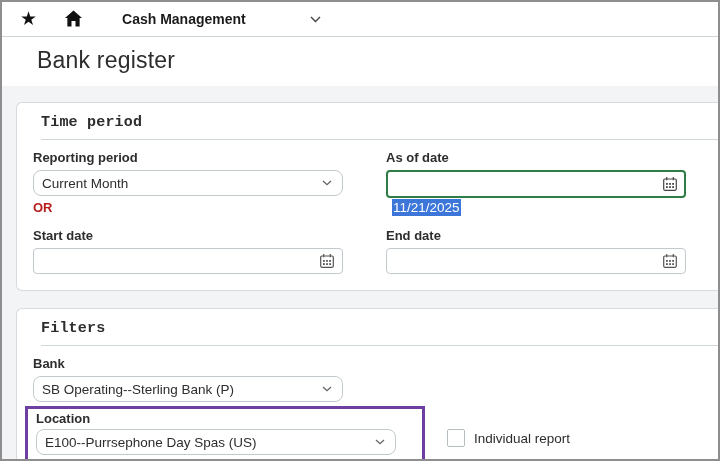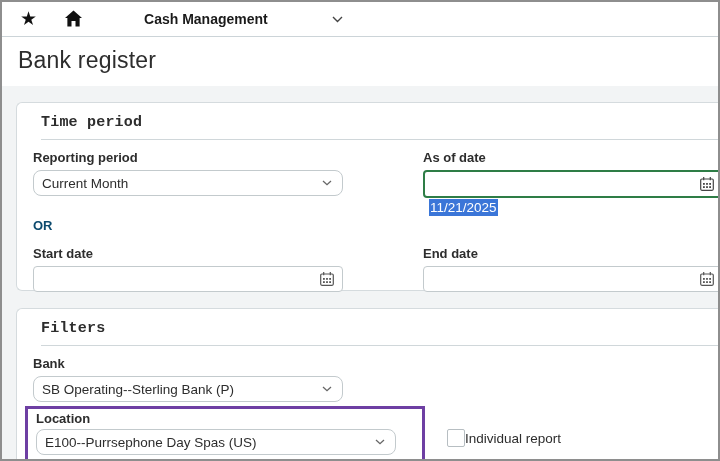--- a/index.html
+++ b/index.html
@@ -17,26 +17,26 @@
   
   .topbar {
     height:35px; flex:0 0 35px;
     background:#fff;
     border-bottom:1px solid #ccd4d8;
     display:flex; align-items:center;
     padding-left:18px;
   }
   .star-icon { font-size:19px; line-height:1; color:#111; margin-top:-2px; }
   .home-icon { margin-left:26px; display:flex; }
-  .app-menu { display:flex; align-items:center; margin-left:60px;justify-content:center; }
+  .app-menu { display:flex; align-items:center; margin-left:38px;justify-content:center; }
   .app-menu-label { font-size:14px; font-weight:700; color:#1a1a1a; }
   .app-menu-chevron { margin-left:64px; display:flex; }
 
   
-  .title-row { background:#fff; padding:10px 16px 13px 16px; flex:0 0 auto; }
+  .title-row { background:#fff; padding:10px 16px 13px 16px; flex:0 0 auto;margin-left:19px; }
   .page-title { font-size:23px; font-weight:400; color:#2d2d2d; line-height:26px; letter-spacing:.2px; }
 
   
   .page {
     flex:1 1 auto;
     background:#f2f4f5;
     padding-top:16px;
     display:flex; flex-direction:column;
     overflow:hidden;
   }
@@ -56,29 +56,29 @@
     padding:9px 0 8px 0;
     border-bottom:1px solid #d0d7da;
   }
   .card-header-text { font-size:15px; font-weight:700; color:#2d2d2d; letter-spacing:.2px;font-family:Liberation Mono, monospace; }
 
   .card-body { padding:10px 30px 0 16px; }
 
   .field-grid {
     display:grid;
     grid-template-columns:310px 300px;
-    column-gap:80px;
+    column-gap:43px;
   }
 
   .field-label {
     display:block;
     font-size:13px; font-weight:700; color:#2d2d2d;
     line-height:16px; margin-bottom:4px;
   }
-  .or-label { font-size:13px; font-weight:700; color:#0c4a6e; line-height:16px; margin:20px 0 12px 0; }
+  .or-label { font-size:13px; font-weight:700; color:#b91c1c; line-height:16px; margin:2px 0 12px 0; }
 
   
   .select {
     height:26px; width:100%;
     background:#fff;
     border:1px solid #c3cacd; border-radius:8px;
     display:flex; align-items:center; justify-content:space-between;
     padding:0 10px 0 8px;
     cursor:pointer;
   }
@@ -108,21 +108,21 @@
   }
   .location-annotation .field-label { line-height:15px; margin-bottom:3px; }
   .location-select { width:360px; }
 
   .checkbox-row { display:flex; align-items:center; margin-left:22px; margin-bottom:15px; }
   .checkbox {
     width:18px; height:18px;
     border:1px solid #b7bec2; border-radius:2px;
     background:#fff; cursor:pointer;
   }
-  .checkbox-label { font-size:13.5px; color:#2d2d2d; }
+  .checkbox-label { font-size:13.5px; color:#2d2d2d; margin-left:9px; }
 
   svg { display:block; }
 </style>
 </head>
 <body>
 
 <div class="frame">
 
   <div class="topbar">
     <span class="star-icon">★</span>

